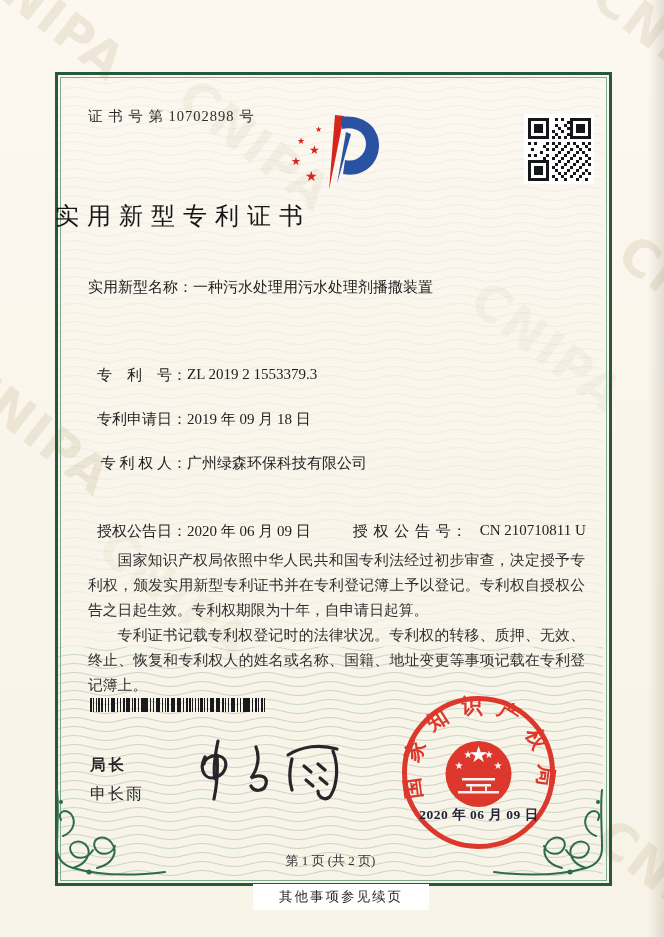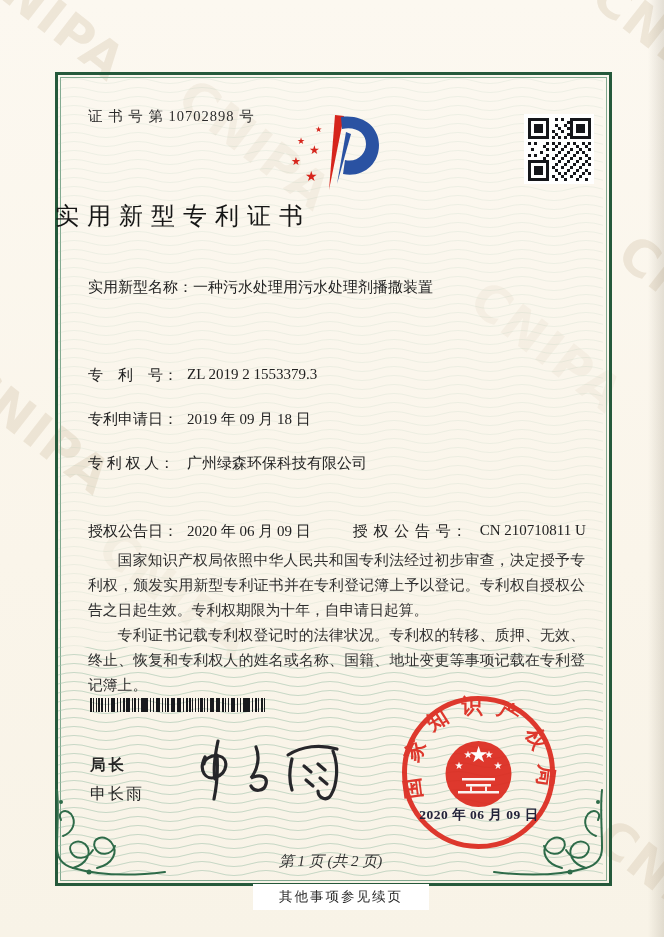--- a/index.html
+++ b/index.html
@@ -26,21 +26,21 @@
   .flourish.right{left:488px;top:788px;transform:scaleX(-1);}
   
   .certno{position:absolute;left:88px;top:107px;z-index:3;font-size:14.5px;color:#2c2c2c;letter-spacing:1px;}
   .qr{position:absolute;left:524px;top:114px;width:70px;height:70px;background:#fff;z-index:3;
       display:flex;align-items:center;justify-content:center;}
   .logo{position:absolute;left:285px;top:112px;width:100px;height:84px;z-index:3;}
   .logo .star{position:absolute;color:#d6251c;line-height:1;font-family:"DejaVu Sans",sans-serif;}
   .title{position:absolute;left:55px;top:200px;width:551px;margin:0;z-index:3;text-align:left;
     font-size:24px;font-weight:400;letter-spacing:8px;color:#161616;}
   
-  .field{position:absolute;left:88px;width:500px;z-index:3;font-size:15px;color:#222;display:flex;}
+  .field{position:absolute;left:88px;width:500px;z-index:3;font-size:15px;color:#222;display:flex;text-align:right;}
   .field .lab{flex:0 0 99px;white-space:nowrap;}
   .field .val{white-space:nowrap;}
   .f0{top:278px}.f1{top:322px}.f2{top:366px}.f3{top:410px}.f4{top:454px}
   .addr{top:477px}
   .addr .val{white-space:normal;line-height:22px;width:392px;}
   .grant{top:522px;}
   .grant .g2{margin-left:42px;display:flex;gap:12px;}
   .grant .g2 .lab{flex:0 0 104px;letter-spacing:1px;}
   
   .paras{position:absolute;left:88px;top:548px;width:497px;z-index:3;font-size:14.8px;color:#303030;
@@ -55,21 +55,21 @@
   
   .sig-title{position:absolute;left:90px;top:755px;z-index:3;font-size:15.5px;color:#262626;letter-spacing:3px;font-weight:bold;}
   .sig-name{position:absolute;left:90px;top:784px;z-index:3;font-size:16px;color:#262626;letter-spacing:2px;}
   .signature{position:absolute;left:188px;top:733px;z-index:3;}
   
   .seal{position:absolute;left:396px;top:690px;z-index:4;opacity:.93;}
   .seal-date{position:absolute;left:398px;top:806px;width:162px;z-index:5;text-align:center;
     font-size:13.5px;color:#23233a;letter-spacing:.5px;font-weight:700;}
   
   .page-info{position:absolute;left:55px;top:852px;width:551px;z-index:3;text-align:center;
-    font-size:15px;color:#333;font-style:italic;}
+    font-size:13px;color:#333;}
   .note{position:absolute;left:253px;top:884px;width:176px;height:26px;z-index:3;background:#ffffff;
     display:flex;align-items:center;justify-content:center;font-size:13.5px;color:#2a2a2a;letter-spacing:2px;}
 </style>
 </head>
 <body>
 
 <div id="canvas">
 
   <span class="wm wm1">CNIPA</span>
   <span class="wm wm2">CNIPA</span>

